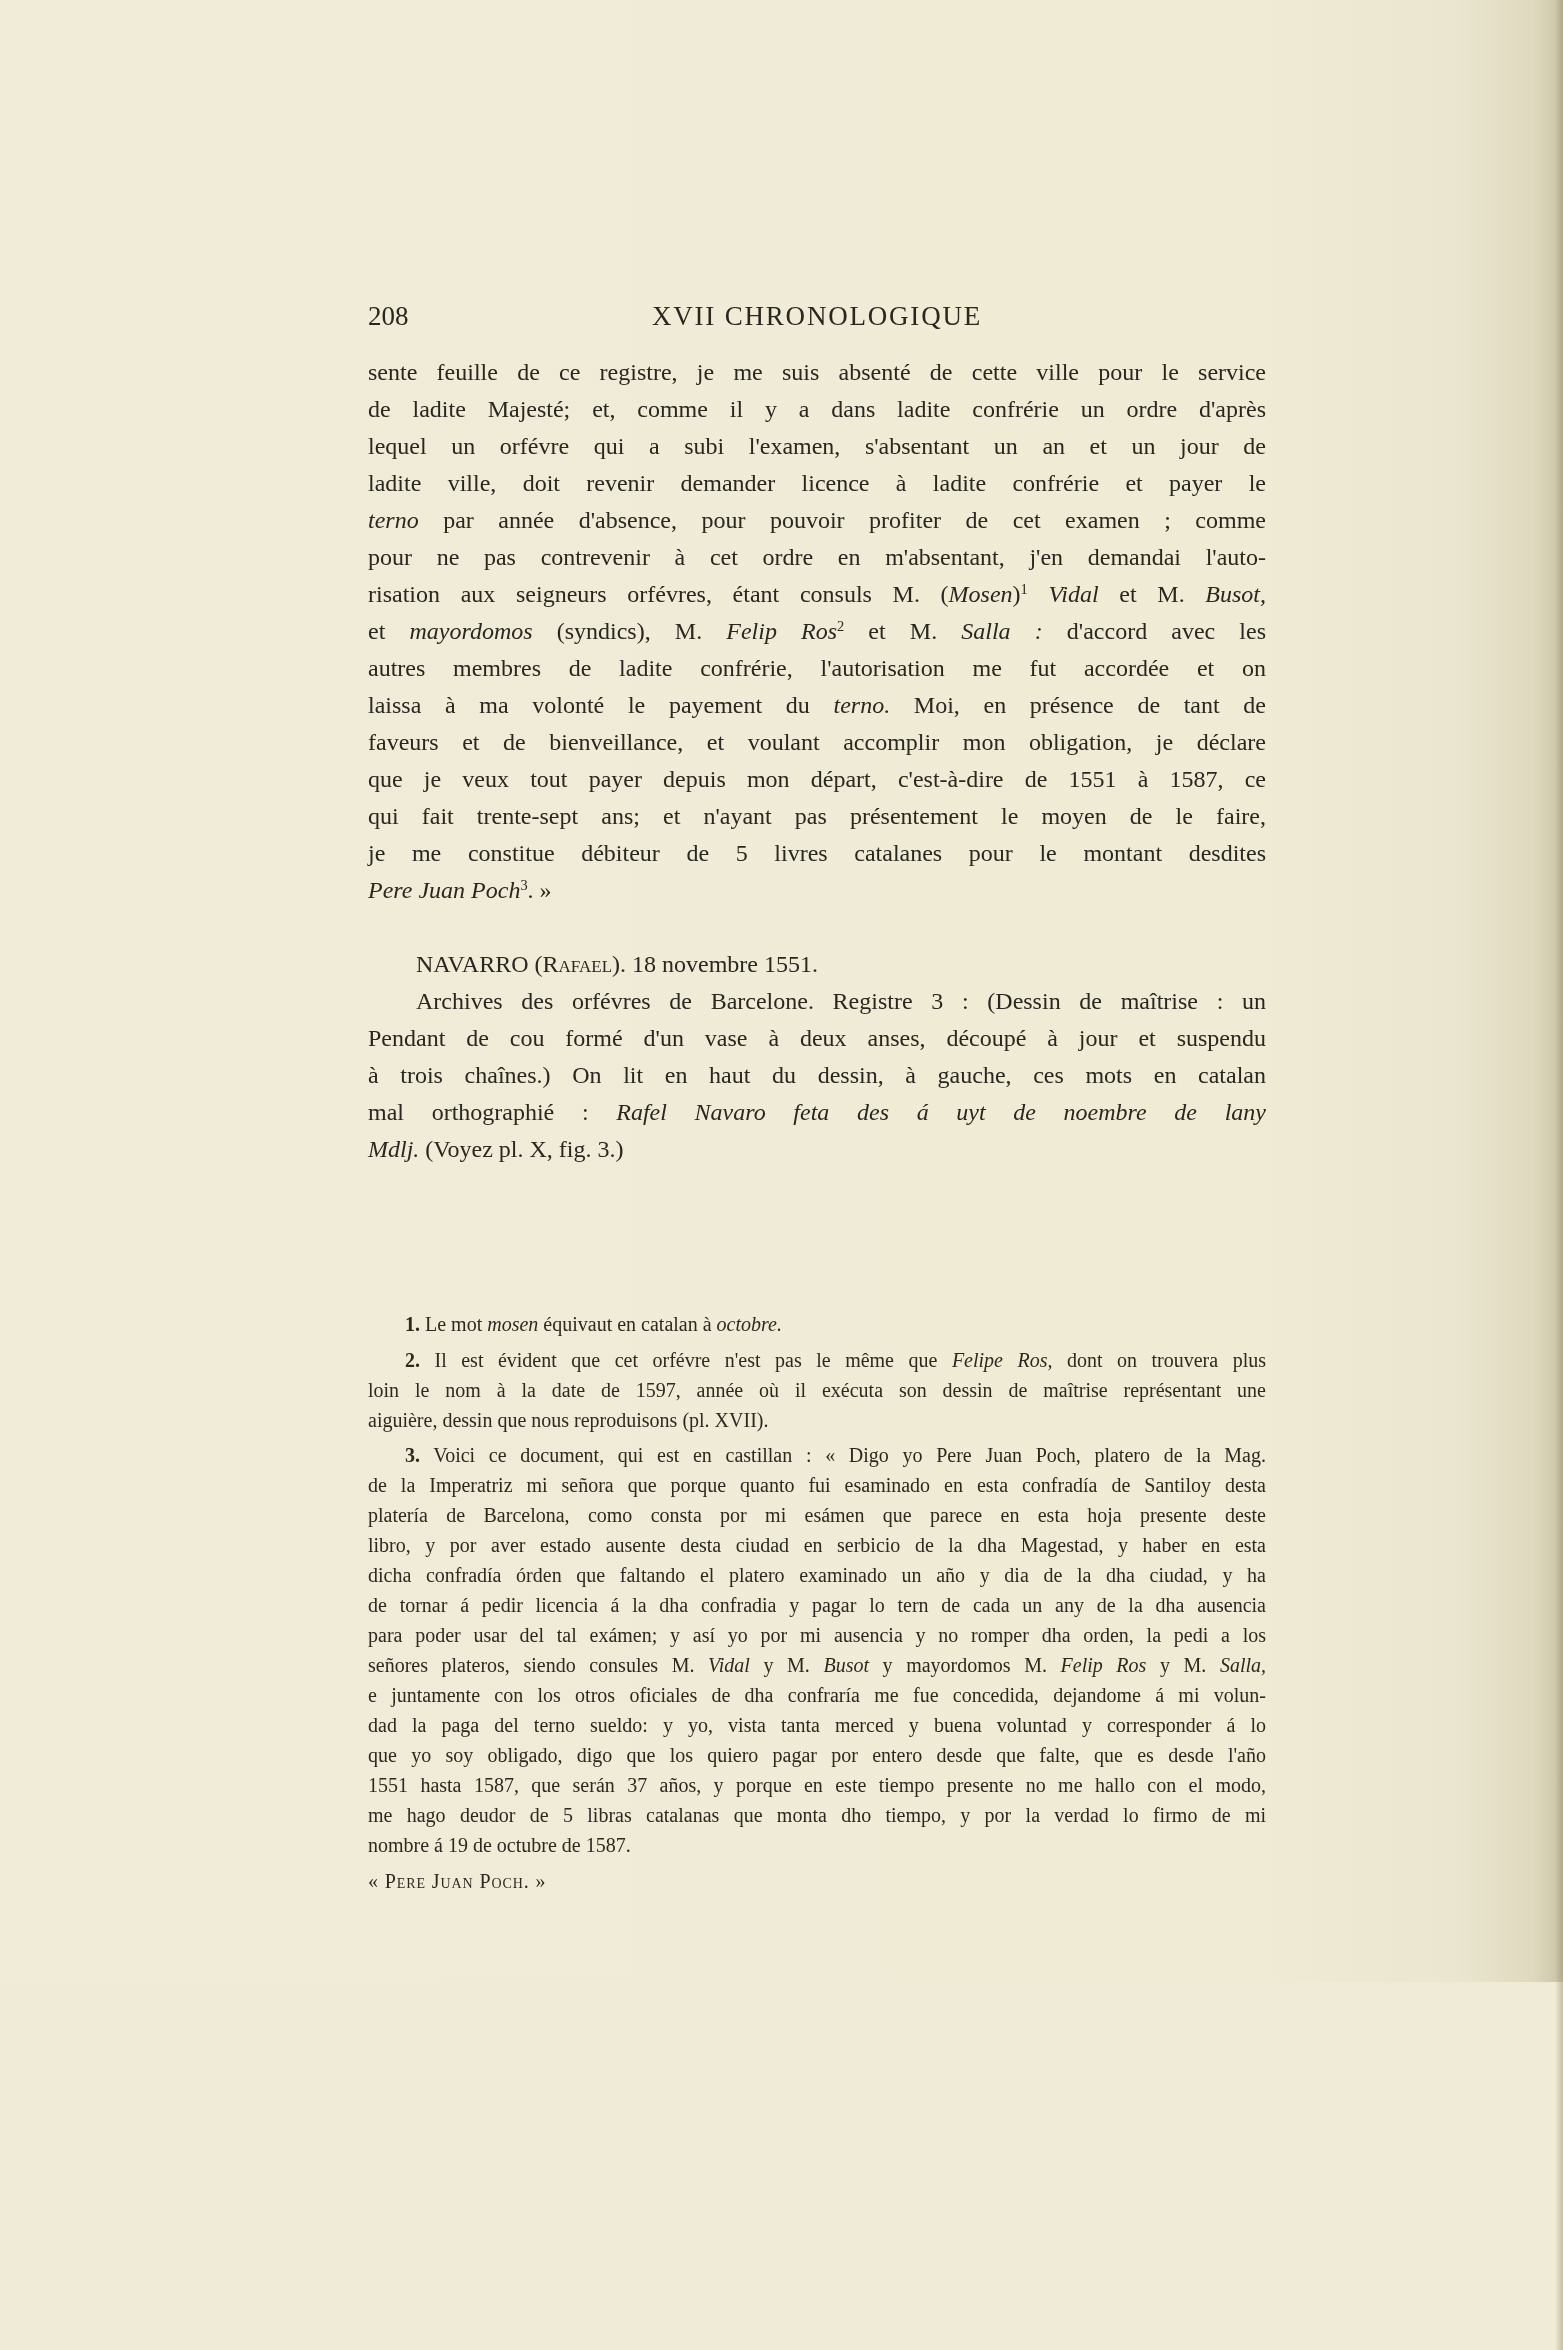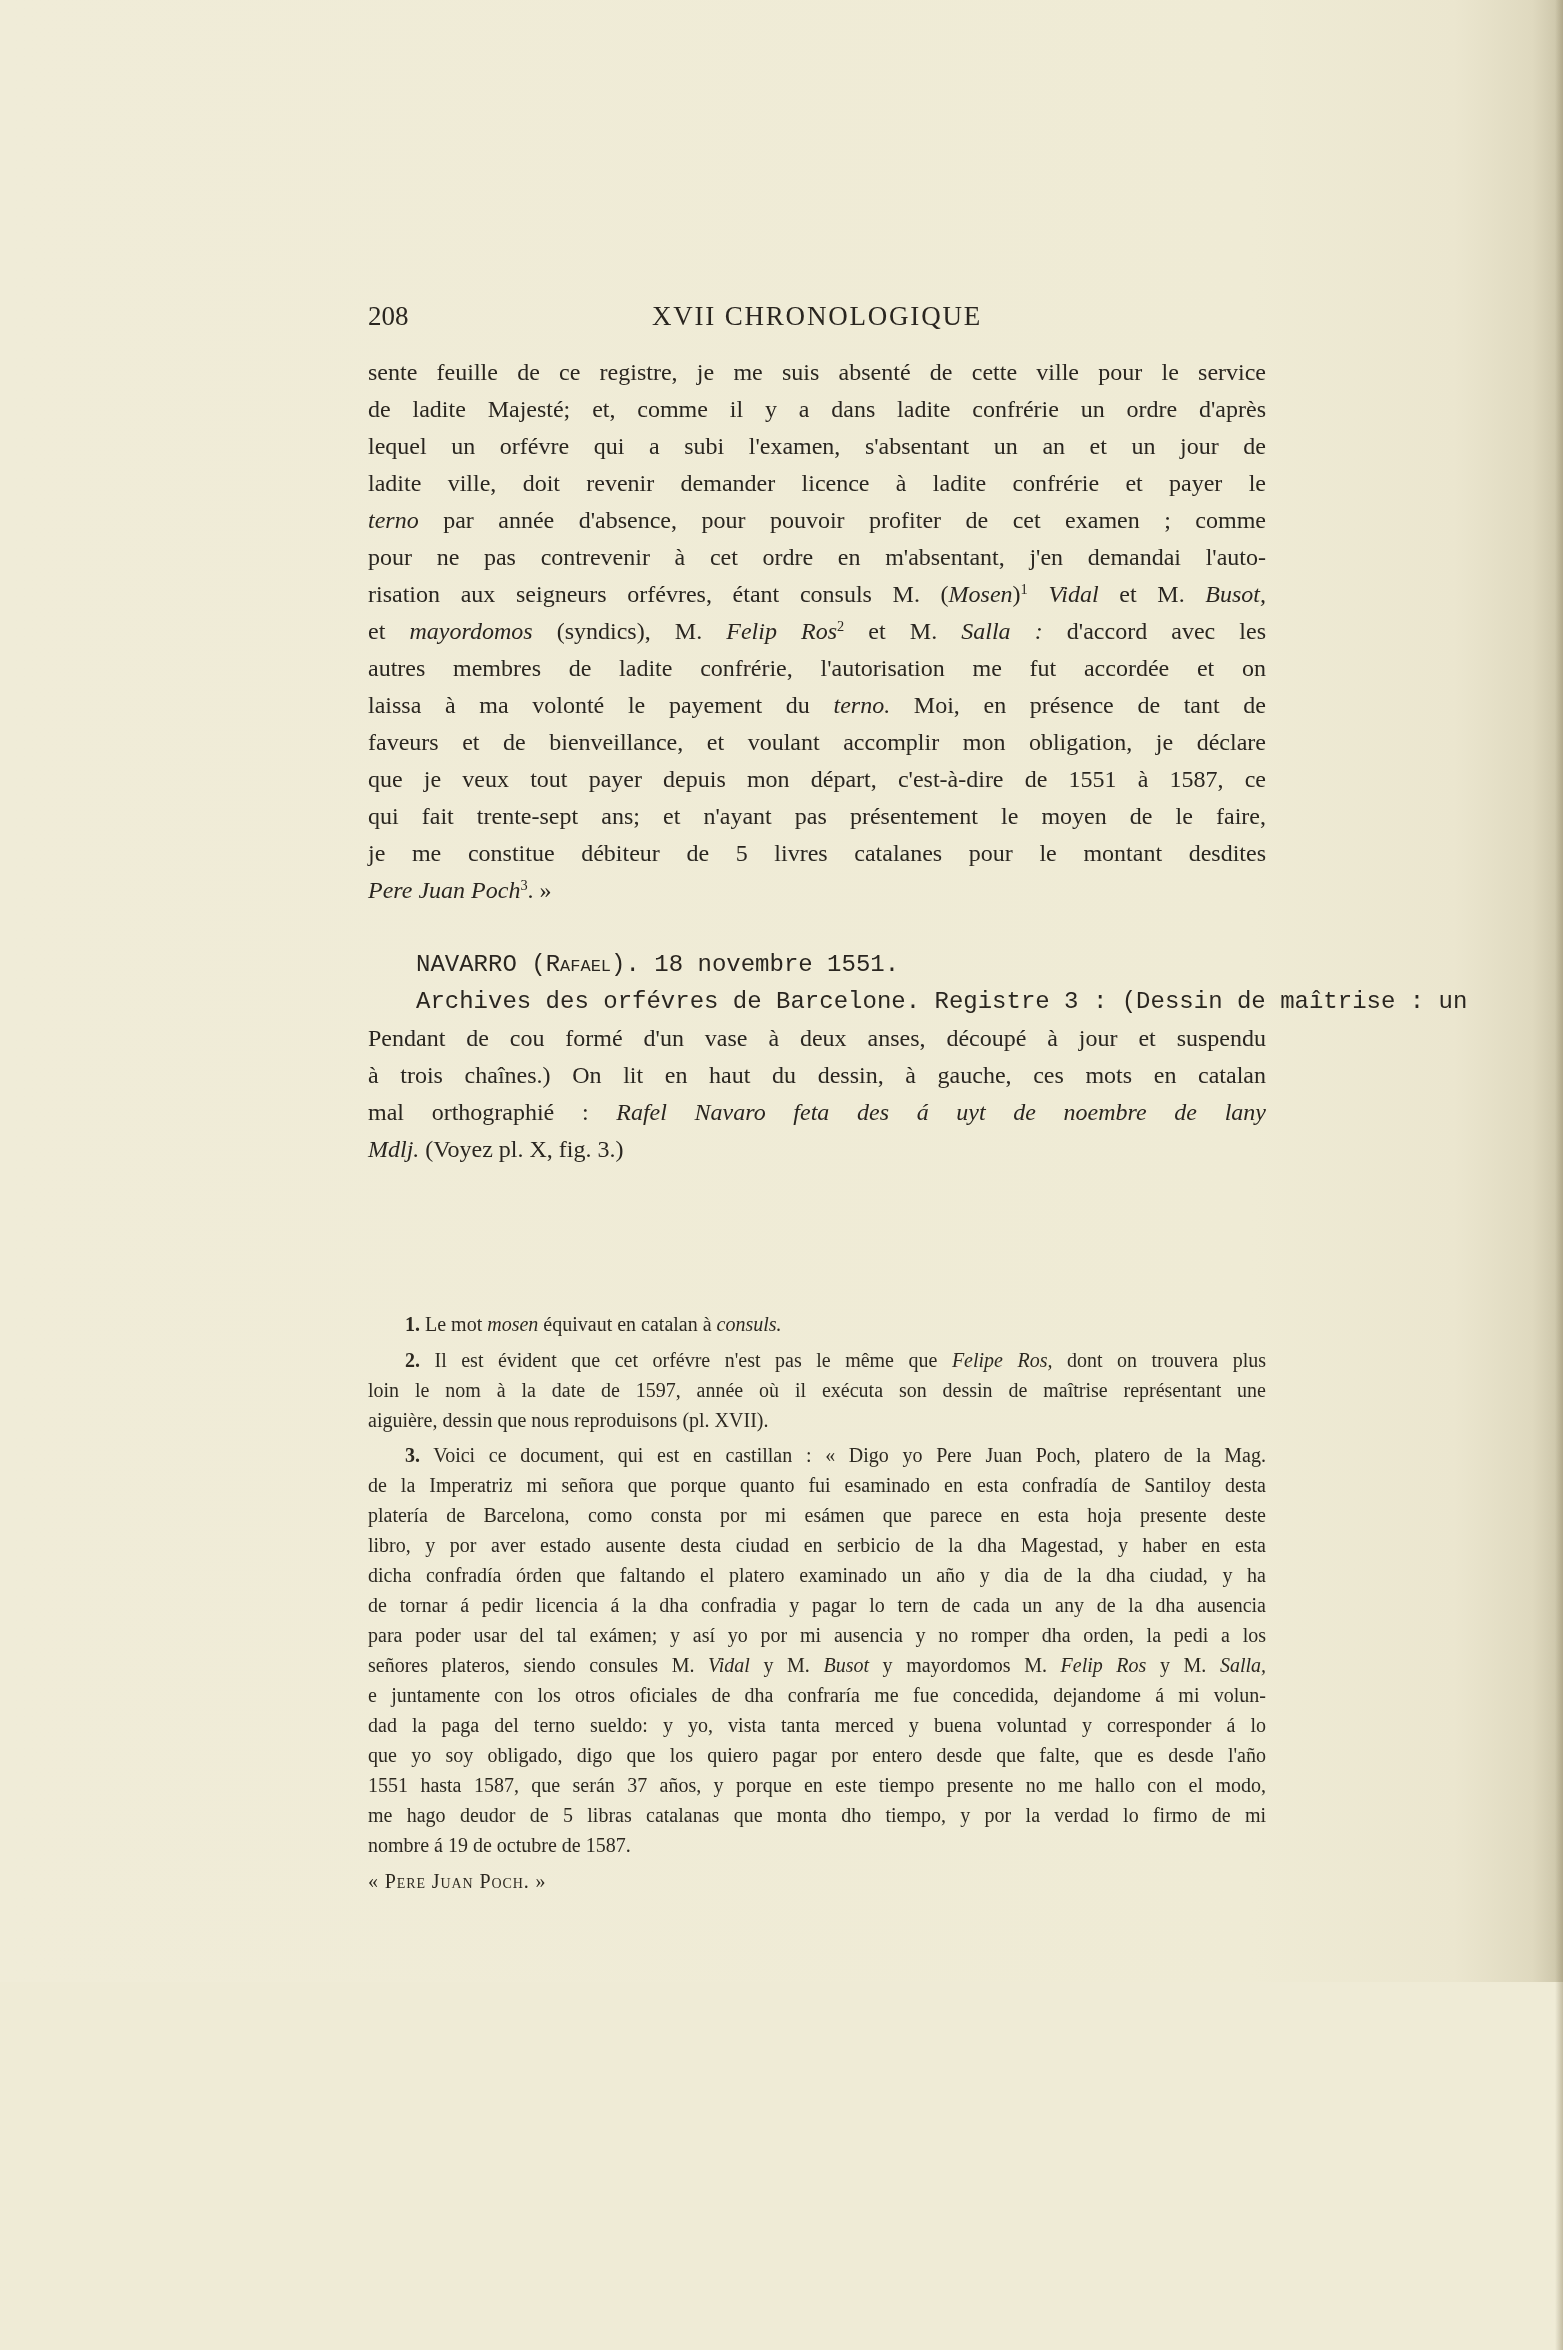--- a/index.html
+++ b/index.html
@@ -59,21 +59,21 @@
     .line {
       display: block;
       text-align: justify;
       text-align-last: justify;
       white-space: nowrap;
       height: 37px;
     }
     .line.last {
       text-align-last: left;
     }
-    .indent { padding-left: 48px; font-family: Liberation Mono, monospace; }
+    .indent { padding-left: 48px; }
     .gap { height: 37px; }
     i { font-style: italic; }
     sup { font-size: 60%; vertical-align: 0.55em; line-height: 0; }
     .sc { font-variant: small-caps; }
     .footnotes {
       position: absolute;
       left: 368px;
       top: 1309px;
       width: 898px;
       font-size: 20px;
@@ -136,21 +136,21 @@
       <span class="line indent">Archives des orfévres de Barcelone. Registre 3 : (Dessin de maîtrise : un</span>
       <span class="line">Pendant de cou formé d'un vase à deux anses, découpé à jour et suspendu</span>
       <span class="line">à trois chaînes.) On lit en haut du dessin, à gauche, ces mots en catalan</span>
       <span class="line"><span>mal orthographié : </span><i>Rafel Navaro feta des á uyt de noembre de lany</i></span>
       <span class="line last"><i>Mdlj.</i><span> (Voyez pl. X, fig. 3.)</span></span>
     </div>
   </div>
 
   <div class="footnotes">
     <div>
-      <span class="fn-line last" style="padding-left:37px"><span class="fn-num">1.</span><span> Le mot </span><i>mosen</i><span> équivaut en catalan à </span><i>consuls.</i></span>
+      <span class="fn-line last" style="padding-left:37px"><span class="fn-num">1.</span><span> Le mot </span><i>mosen</i><span> équivaut en catalan à </span><i>octobre.</i></span>
     </div>
     <div class="fn-gap"></div>
     <div>
       <span class="fn-line" style="padding-left:37px"><span class="fn-num">2.</span><span> Il est évident que cet orfévre n'est pas le même que </span><i>Felipe Ros,</i><span> dont on trouvera plus</span></span>
       <span class="fn-line">loin le nom à la date de 1597, année où il exécuta son dessin de maîtrise représentant une</span>
       <span class="fn-line last">aiguière, dessin que nous reproduisons (pl. XVII).</span>
     </div>
     <div class="fn-gap"></div>
     <div>
       <span class="fn-line" style="padding-left:37px"><span class="fn-num">3.</span><span> Voici ce document, qui est en castillan : « Digo yo Pere Juan Poch, platero de la Mag.</span></span>

